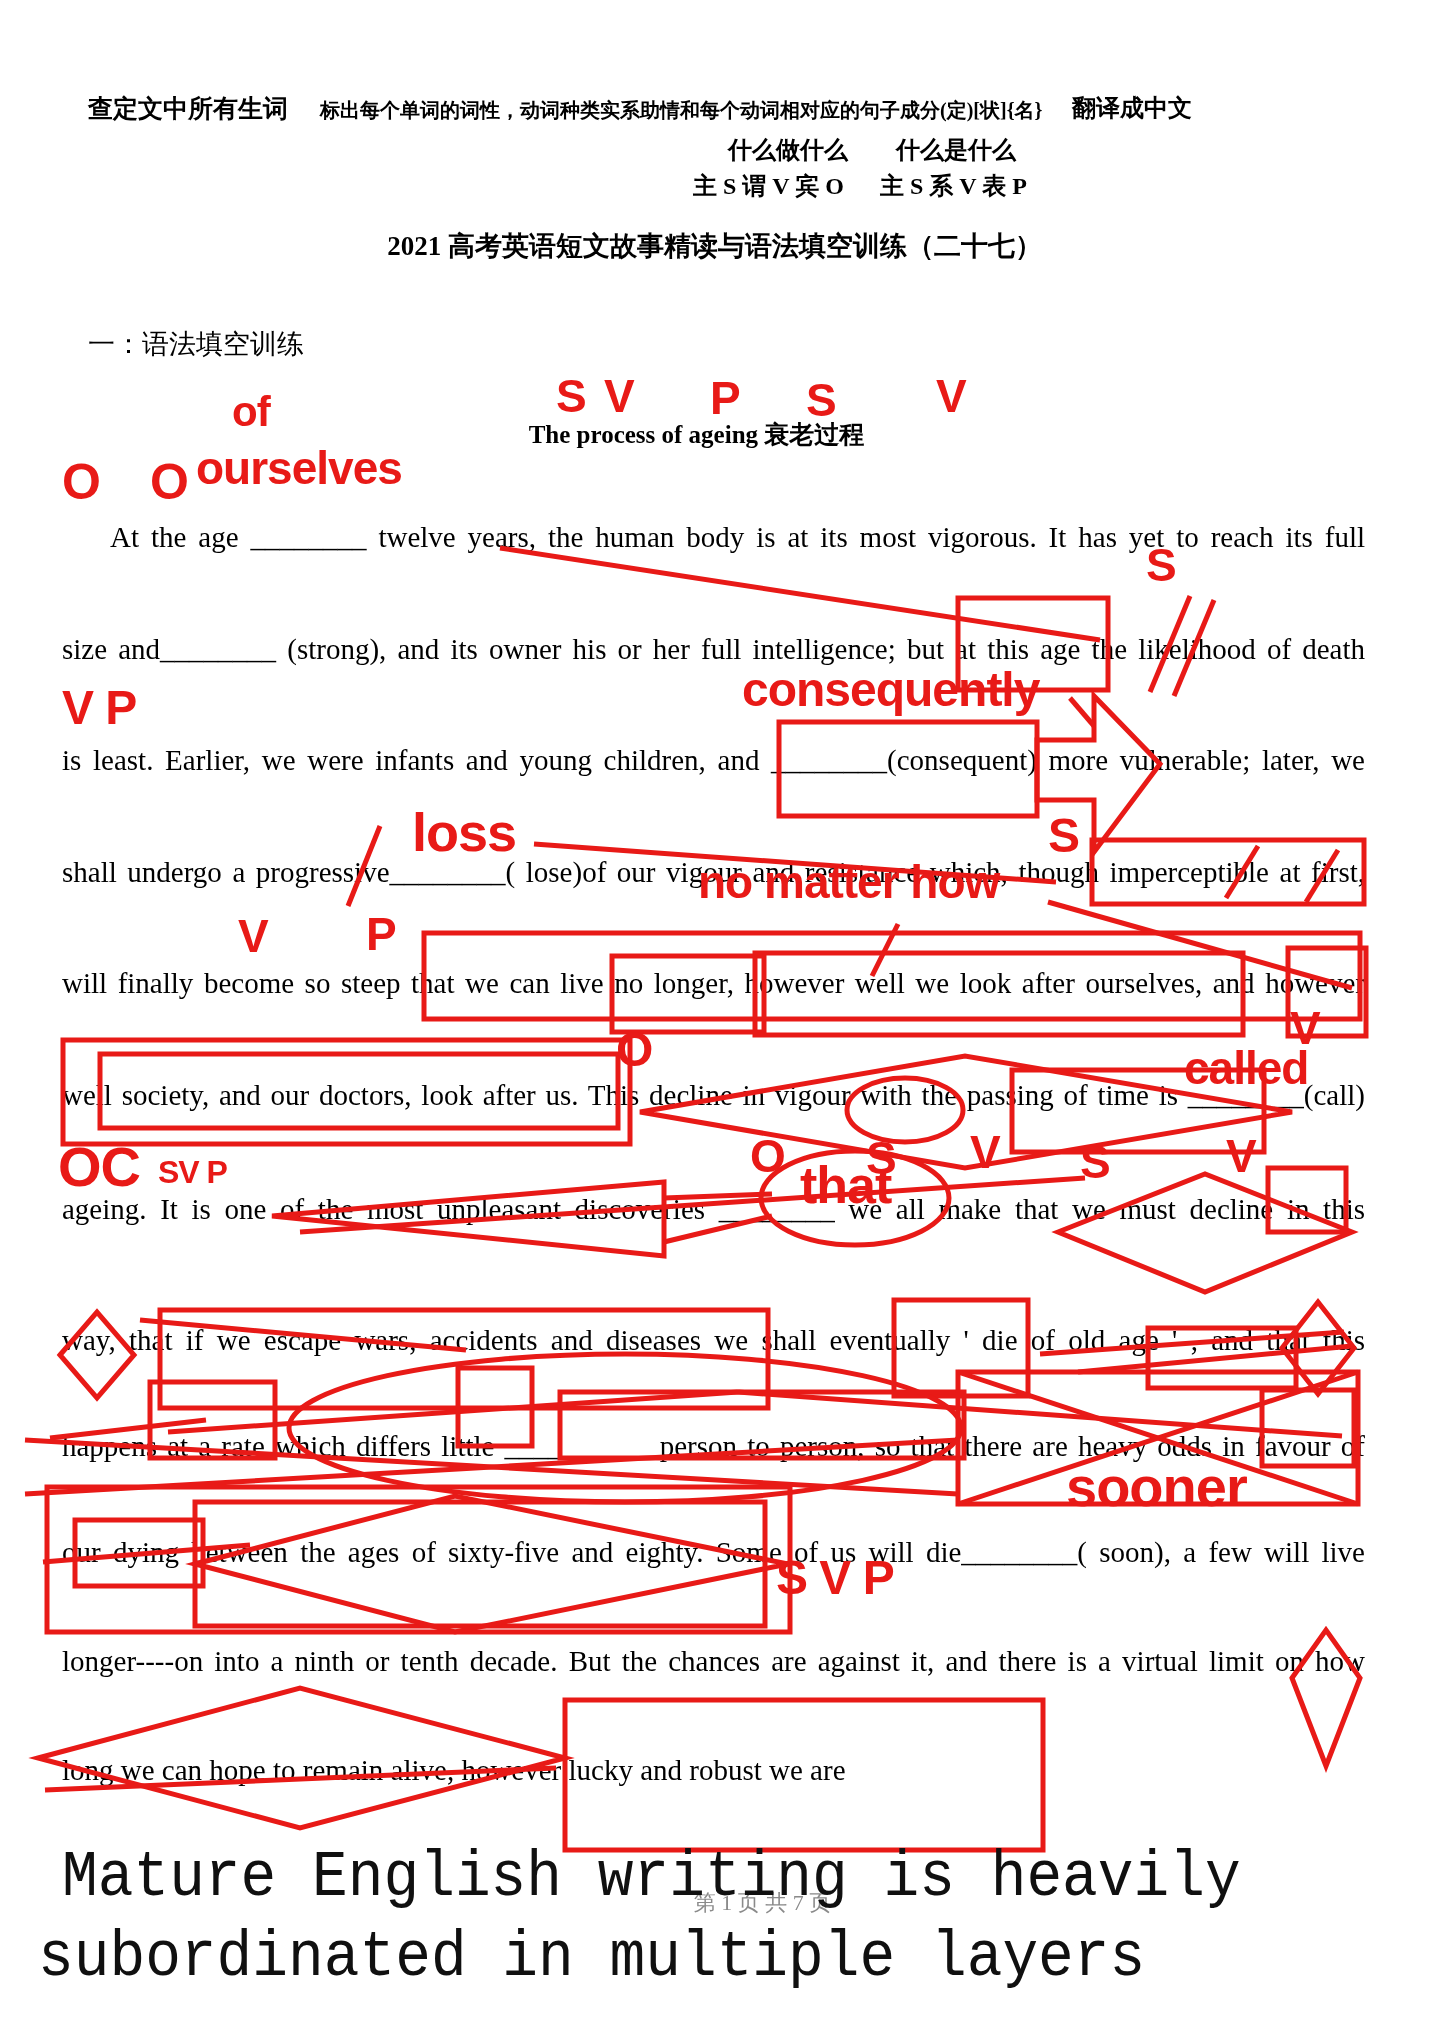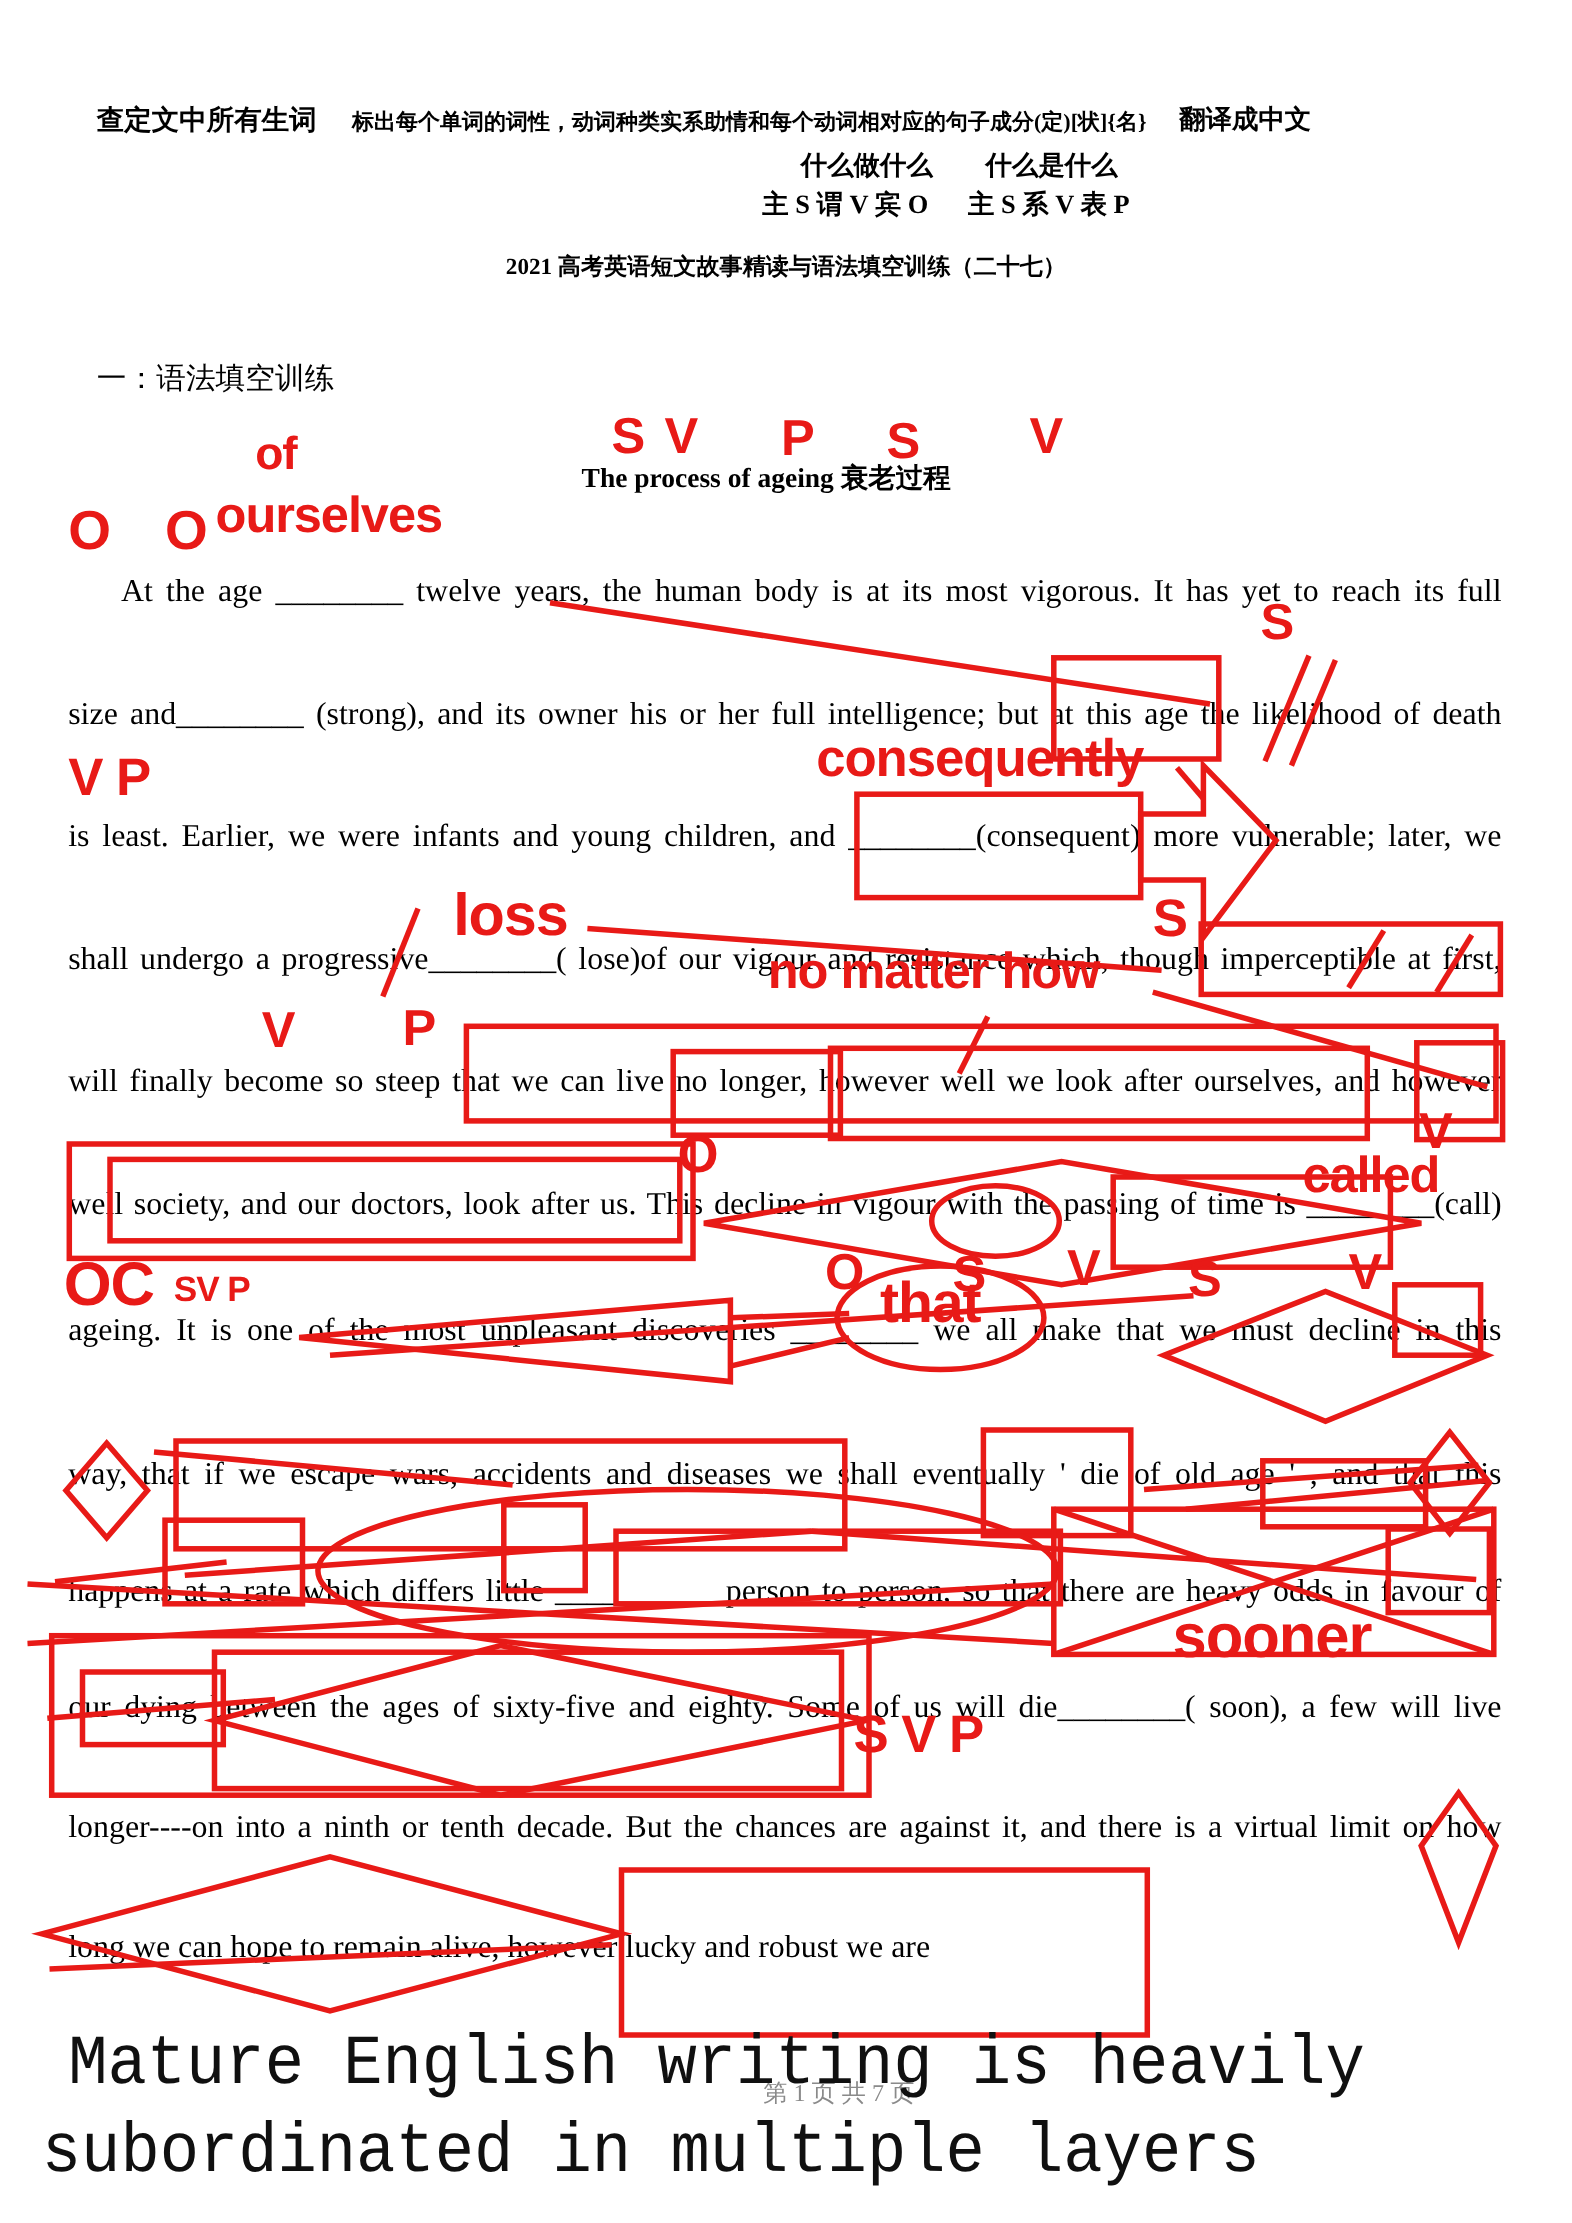--- a/index.html
+++ b/index.html
@@ -1,21 +1,21 @@
 <!DOCTYPE html>
 <html><head>
 <meta charset="utf-8">
 <style>
   html,body{margin:0;padding:0;background:#fff;}
   .page{position:relative;width:1429px;height:2021px;background:#ffffff;overflow:hidden;
         font-family:"Liberation Serif",serif;color:#000;}
   .abs{position:absolute;}
   .cn-bold{font-weight:700;}
   .hdr-small{font-size:20px;font-weight:700;}
-  .doc-title{left:0;width:1429px;text-align:center;font-size:21px;font-weight:700;}
+  .doc-title{left:0;width:1429px;text-align:center;font-size:27px;font-weight:700;}
   .sec-head{font-size:27px;}
   .pass-head{left:0;width:1393px;text-align:center;font-size:25px;font-weight:700;}
   .bodyline{left:62px;width:1303px;font-size:29px;line-height:37px;
             text-align:justify;text-align-last:justify;}
   .bodyline.indent{text-indent:48px;}
   .bodyline.nojust{text-align:left;text-align-last:auto;}
   .rlabel{position:absolute;color:#e81a17;font-family:"Liberation Sans",sans-serif;
           font-weight:700;line-height:0.9;letter-spacing:-1px;white-space:pre;z-index:30;}
   .anno-svg{position:absolute;left:0;top:0;z-index:20;}
   .anno-svg *{stroke:#e81a17;fill:none;stroke-width:5;}

